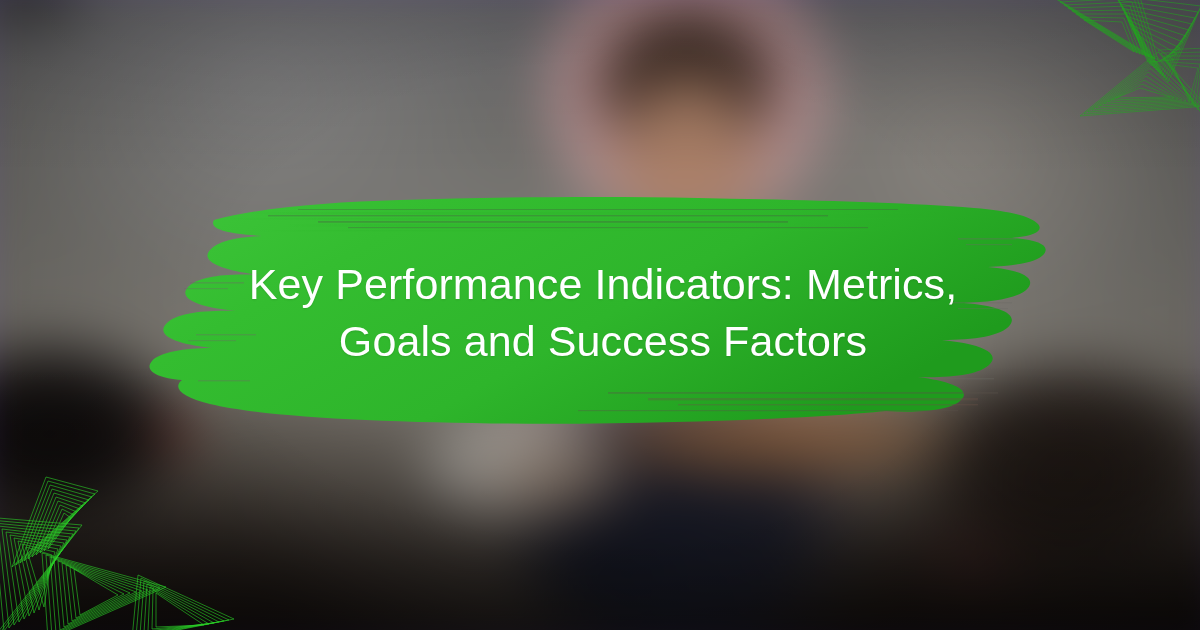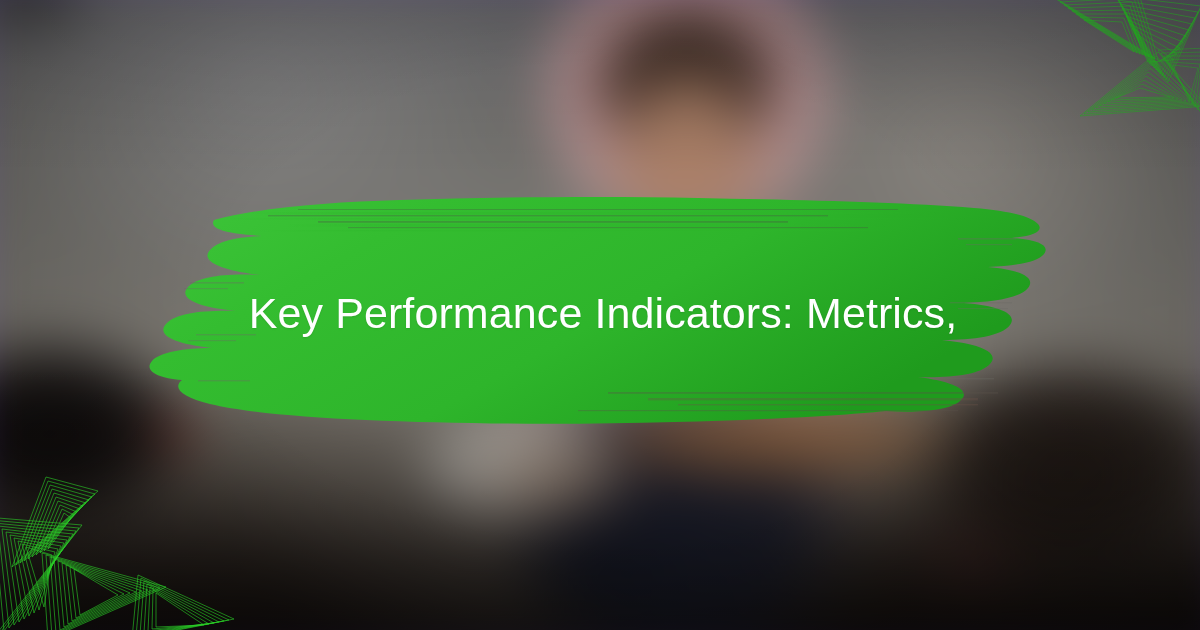--- a/index.html
+++ b/index.html
@@ -369,16 +369,17 @@
         <rect x="820" y="56" width="58" height="1.6"></rect>
         <rect x="828" y="62" width="46" height="1.2"></rect>
         <rect x="812" y="120" width="62" height="1.4"></rect>
         <rect x="820" y="126" width="50" height="1.2"></rect>
         <rect x="800" y="196" width="56" height="1.4"></rect>
       </g>
     </svg>
 
     <div class="title-block">
       <div class="title-line">Key Performance Indicators: Metrics,</div>
+      <div class="title-line">Goals and Success Factors</div>
     </div>
   </div>
 
 </div>
 
 </body></html>

